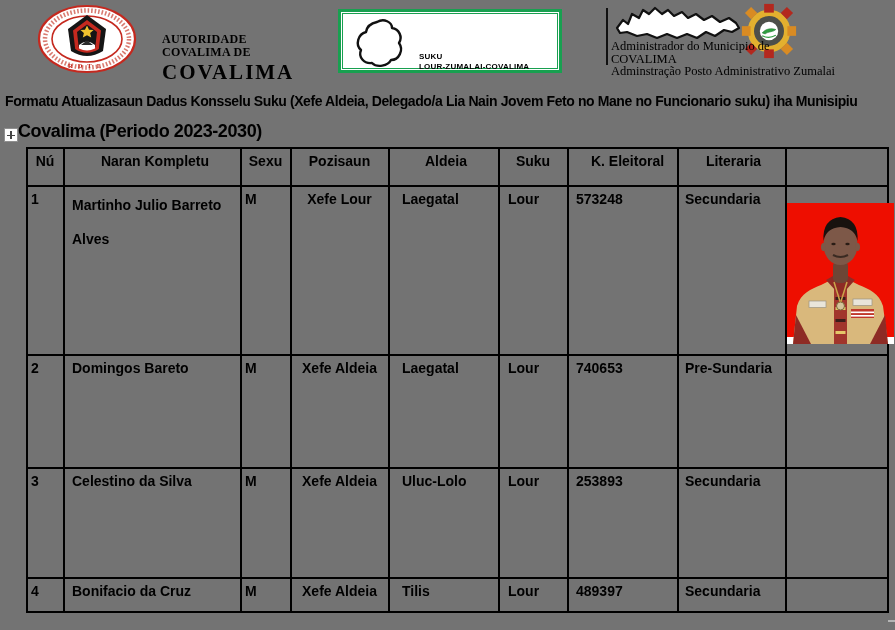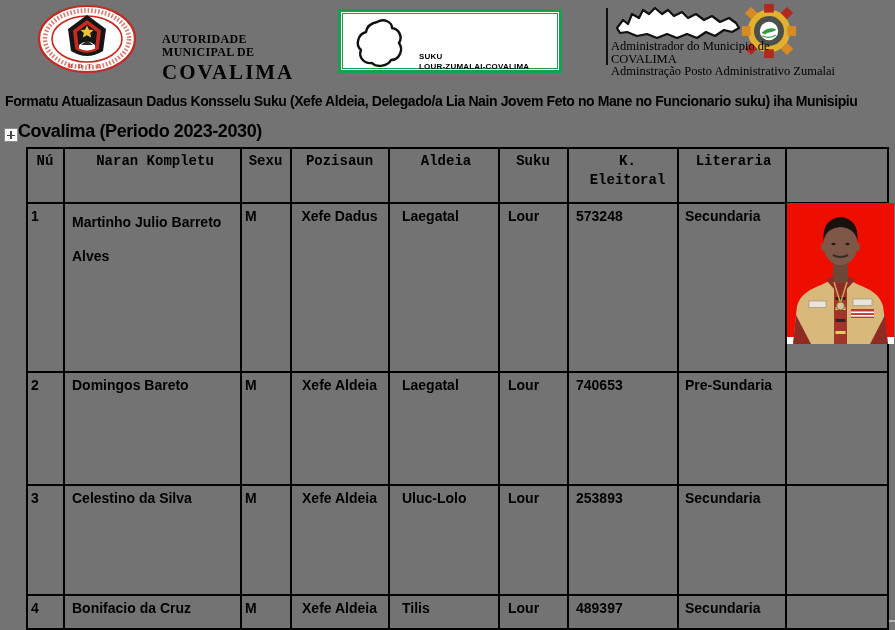--- a/index.html
+++ b/index.html
@@ -29,21 +29,21 @@
   
   .move-handle{position:absolute;left:4px;top:128px;width:14px;height:14px;border:1px solid #8f8f8f;background:#fdfdfd;box-sizing:border-box;}
   .move-handle::before{content:"";position:absolute;left:2px;top:5.5px;width:8px;height:1.6px;background:#444;}
   .move-handle::after{content:"";position:absolute;left:5.2px;top:2px;width:1.6px;height:8px;background:#444;}
   .resize-handle{position:absolute;left:888px;top:620px;width:7px;height:7px;border:2px solid #b5b5b5;border-left:none;border-bottom:none;}
 
   
   table.doc{position:absolute;left:26px;top:147px;width:861px;border-collapse:collapse;table-layout:fixed;
             font-size:14px;font-weight:bold;}
   .doc th,.doc td{border:2px solid #000;vertical-align:top;padding:3px 1px 0 0;overflow:hidden;line-height:19px;}
-  .doc thead tr{height:55px;font-family:Liberation Mono, monospace;}
+  .doc thead tr{height:38px;}
   .doc tbody tr:nth-child(1){height:169px;}
   .doc tbody tr:nth-child(2){height:113px;}
   .doc tbody tr:nth-child(3){height:110px;}
   .doc tbody tr:nth-child(4){height:34px;}
   .doc th.c0,.doc th.c2,.doc th.c3,.doc th.c5{text-align:center;}
   .doc th.c1{padding-left:6px;} .doc th.c4{padding-left:5px;}
   .doc th.c6{padding-left:10px;margin-left:29px;} .doc th.c7{padding-left:4px;}
   .doc td{text-align:left;}
   .doc td.c0{padding-left:3px;}  .doc td.c1{padding-left:7px;}
   .doc td.c2{padding-left:3px;}  .doc td.c3{text-align:center;}
@@ -66,21 +66,21 @@
     <path d="M51 11 L70 25 L67 47 Q51 57 35 47 L32 25 Z" fill="#151515"></path>
     <path d="M51 16 L65 26.5 L62.8 45 Q51 52.5 39.2 45 L37 26.5 Z" fill="#c5291f"></path>
     <path d="M51 20.5 L61 28 L59.3 43 Q51 48.5 42.7 43 L41 28 Z" fill="#151515"></path>
     <path d="M51 21.5 l2 4.2 4.6 .4 -3.5 3 1.1 4.5 -4.2 -2.4 -4.2 2.4 1.1 -4.5 -3.5 -3 4.6 -.4 Z" fill="#f0c22e"></path>
     <path d="M43 41 Q51 34 59 41 L59 44.5 Q51 48.5 43 44.5 Z" fill="#fff"></path>
     <path d="M45 41 L51 36.5 L57 41 Z" fill="#2b2b2b"></path>
     <text x="51" y="63.5" font-size="6.5" fill="#c5291f" text-anchor="middle" font-family="Liberation Serif,serif" font-weight="bold" letter-spacing="5">RDTL</text>
   </svg>
   <div class="org">
     <div class="l">AUTORIDADE</div>
-    <div class="l">MUNICIPAL DE</div>
+    <div class="l">COVALIMA DE</div>
     <div class="nm">COVALIMA</div>
   </div>
 
   <div class="stamp">
     <div class="stamp-inner"></div>
     <svg class="stamp-blob" width="62" height="54" viewBox="0 0 62 52">
       <path d="M26 5 C33 1 41 5 41 11 C48 12 52 20 48 26 C53 33 48 43 40 43 C37 49 26 51 21 46 C13 47 7 40 10 33 C4 28 7 17 15 15 C16 9 21 6 26 5 Z" fill="#fff" stroke="#111" stroke-width="2.4" stroke-linejoin="round"></path>
     </svg>
     <div class="stamp-text">
       <div>SUKU</div>
@@ -145,21 +145,21 @@
           <th class="c6">K. Eleitoral</th>
           <th class="c7">Literaria</th>
           <th class="c8"></th>
         </tr>
       </thead>
     <tbody id="tbody">
         <tr>
           <td class="c0">1</td>
           <td class="c1">Martinho Julio Barreto Alves</td>
           <td class="c2">M</td>
-          <td class="c3">Xefe Dadus</td>
+          <td class="c3">Xefe Lour</td>
           <td class="c4">Laegatal</td>
           <td class="c5">Lour</td>
           <td class="c6">573248</td>
           <td class="c7">Secundaria</td>
           <td class="c8"></td>
         </tr>
         <tr>
           <td class="c0">2</td>
           <td class="c1">Domingos Bareto</td>
           <td class="c2">M</td>

